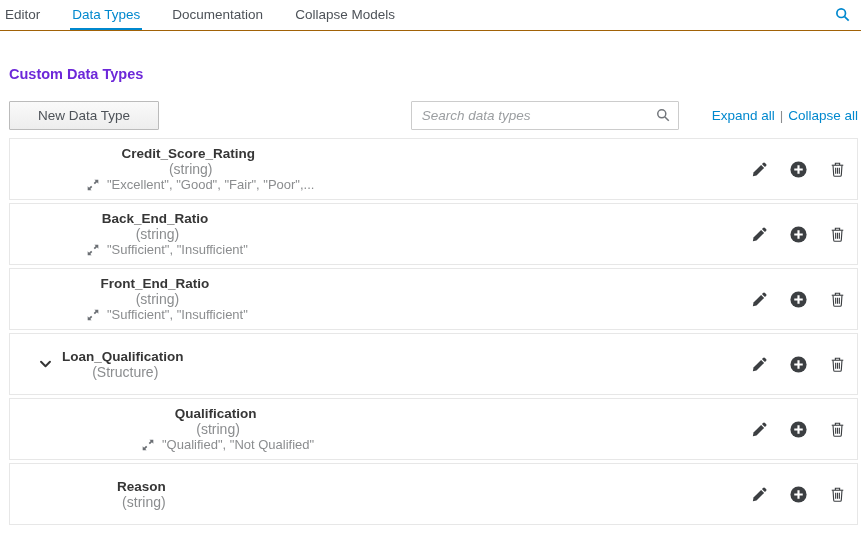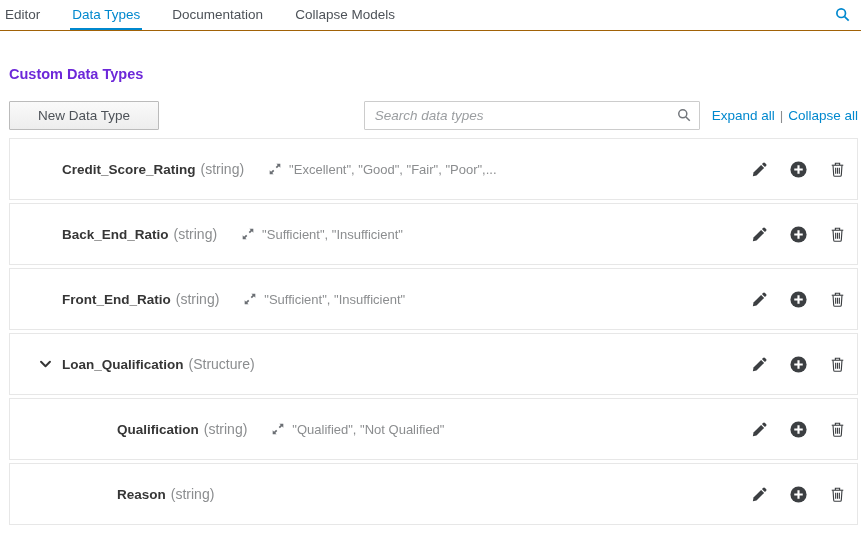--- a/index.html
+++ b/index.html
@@ -20,39 +20,39 @@
   
   .section-title { margin:35px 4px 0 9px; font-size:14.5px; font-weight:700; color:#6d28d9; }
 
   
   .toolbar { display:flex; align-items:center; margin:19px 3px 0 9px; }
   .btn-new {
     height:29px; padding:0 28px; font-size:13.5px; color:#4d5258;
     background:linear-gradient(#fafafa,#ededed); border:1px solid #bbb; border-radius:1px;
     font-family:"Liberation Sans", sans-serif; cursor:pointer;
   }
-  .search-wrap { margin-left:auto; position:relative; width:336px;border-radius:6px; }
+  .search-wrap { margin-left:auto; position:relative; width:268px;border-radius:6px; }
   .search-input {
     width:100%; height:29px; box-sizing:border-box; border:1px solid #ccc; border-radius:1px;
     padding:0 32px 0 10px; font-size:13.5px; color:#4d5258;
     font-family:"Liberation Sans", sans-serif;
   }
   .search-input::placeholder { color:#9b9ea1; font-style:italic; }
   .search-input-icon { position:absolute; right:9px; top:7px; color:#72767b; display:flex; pointer-events:none; }
-  .links { margin-left:12px; font-size:13.5px; white-space:nowrap; }
+  .links { margin-left:33px; font-size:13.5px; white-space:nowrap; }
   .links a { color:#0088ce; text-decoration:none; cursor:pointer; }
   .links .sep { color:#8b8d8f; margin:0 5px; }
 
   
   .list { margin:8px 3px 0 9px; }
   .row {
     position:relative; display:flex; align-items:center; height:60px;
     background:#fff; border:1px solid #e7e7e7; margin-bottom:3px;
   }
-  .row-left { display:flex; align-items:center; padding-left:52px; min-width:0; }
+  .row-left { display:flex; align-items:center; padding-left:52px; min-width:0;flex-direction:column; }
   .row.nested .row-left { padding-left:107px; }
   .chevron { position:absolute; left:29px; top:50%; transform:translateY(-50%); display:flex; cursor:pointer; color:#363636; }
   .dt-name { font-weight:700; font-size:13.5px; color:#363636; white-space:nowrap; }
   .dt-type { color:#8b8d8f; font-size:14px; margin-left:5px; white-space:nowrap; }
   .constraint-group { display:flex; align-items:center; margin-left:25px; color:#8b8d8f; font-size:13px; white-space:nowrap; }
   .c-icon { margin-right:8px; display:flex; color:#6a6e73; }
   .row-actions { margin-left:auto; display:flex; align-items:center; padding-right:10px; }
   .action { width:20px; display:flex; justify-content:center; align-items:center; margin-left:19px; cursor:pointer; color:#3c3f42; }
 </style>
 </head>

